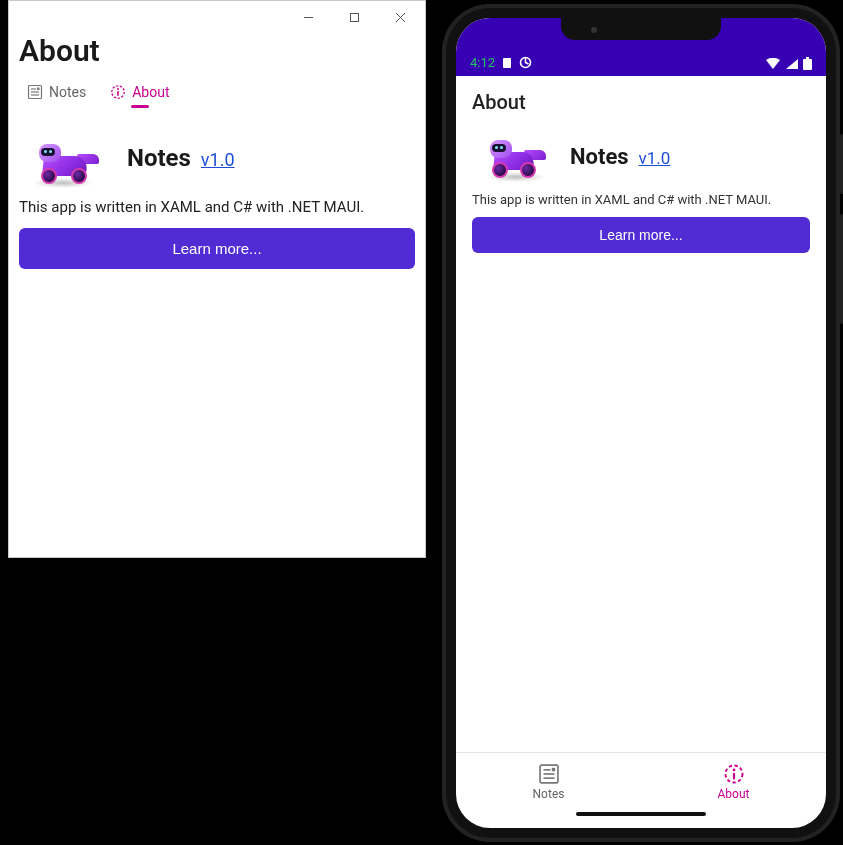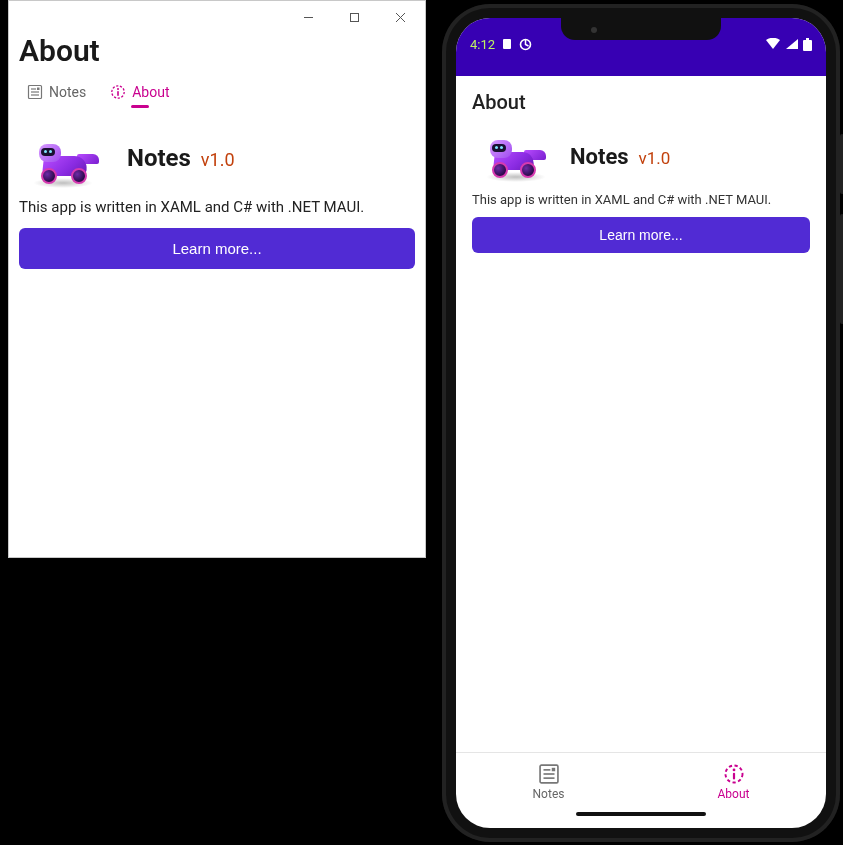--- a/index.html
+++ b/index.html
@@ -81,23 +81,24 @@
     gap: 18px;
     margin: 4px 0 8px 0;
   }
   .hero-title {
     font-size: 24px;
     font-weight: 700;
     color: #1a1a1a;
   }
   .hero-ver {
     font-size: 18px;
-    color: #c2410c;
+    color: #1d4ed8;
     margin-left: 6px;
     font-weight: 400;
+    text-decoration: underline;
   }
   .desc {
     font-size: 15px;
     color: #222;
     margin: 6px 0 12px 0;
   }
   .learn-btn {
     width: 100%;
     border: none;
     border-radius: 6px;
@@ -154,23 +155,23 @@
   .phone-notch::before{
     content:"";
     position:absolute;
     left:30px; top:9px;
     width:6px; height:6px; border-radius:50%;
     background:#333;
   }
   .statusbar {
     height: 58px;
     background: #3700b3;
-    color: #bef264;
-    display: flex;
-    align-items: center;
+    color: #22c55e;
+    display: flex;
+    align-items: flex-end;
     justify-content: space-between;
     padding: 0 14px 6px 14px;
     font-size: 13px;
   }
   .status-left { display:flex; align-items:center; gap:6px; }
   .status-right { display:flex; align-items:center; gap:4px; }
   .appbar {
     background: #fff;
     padding: 14px 16px 14px 16px;
     font-size: 20px;

